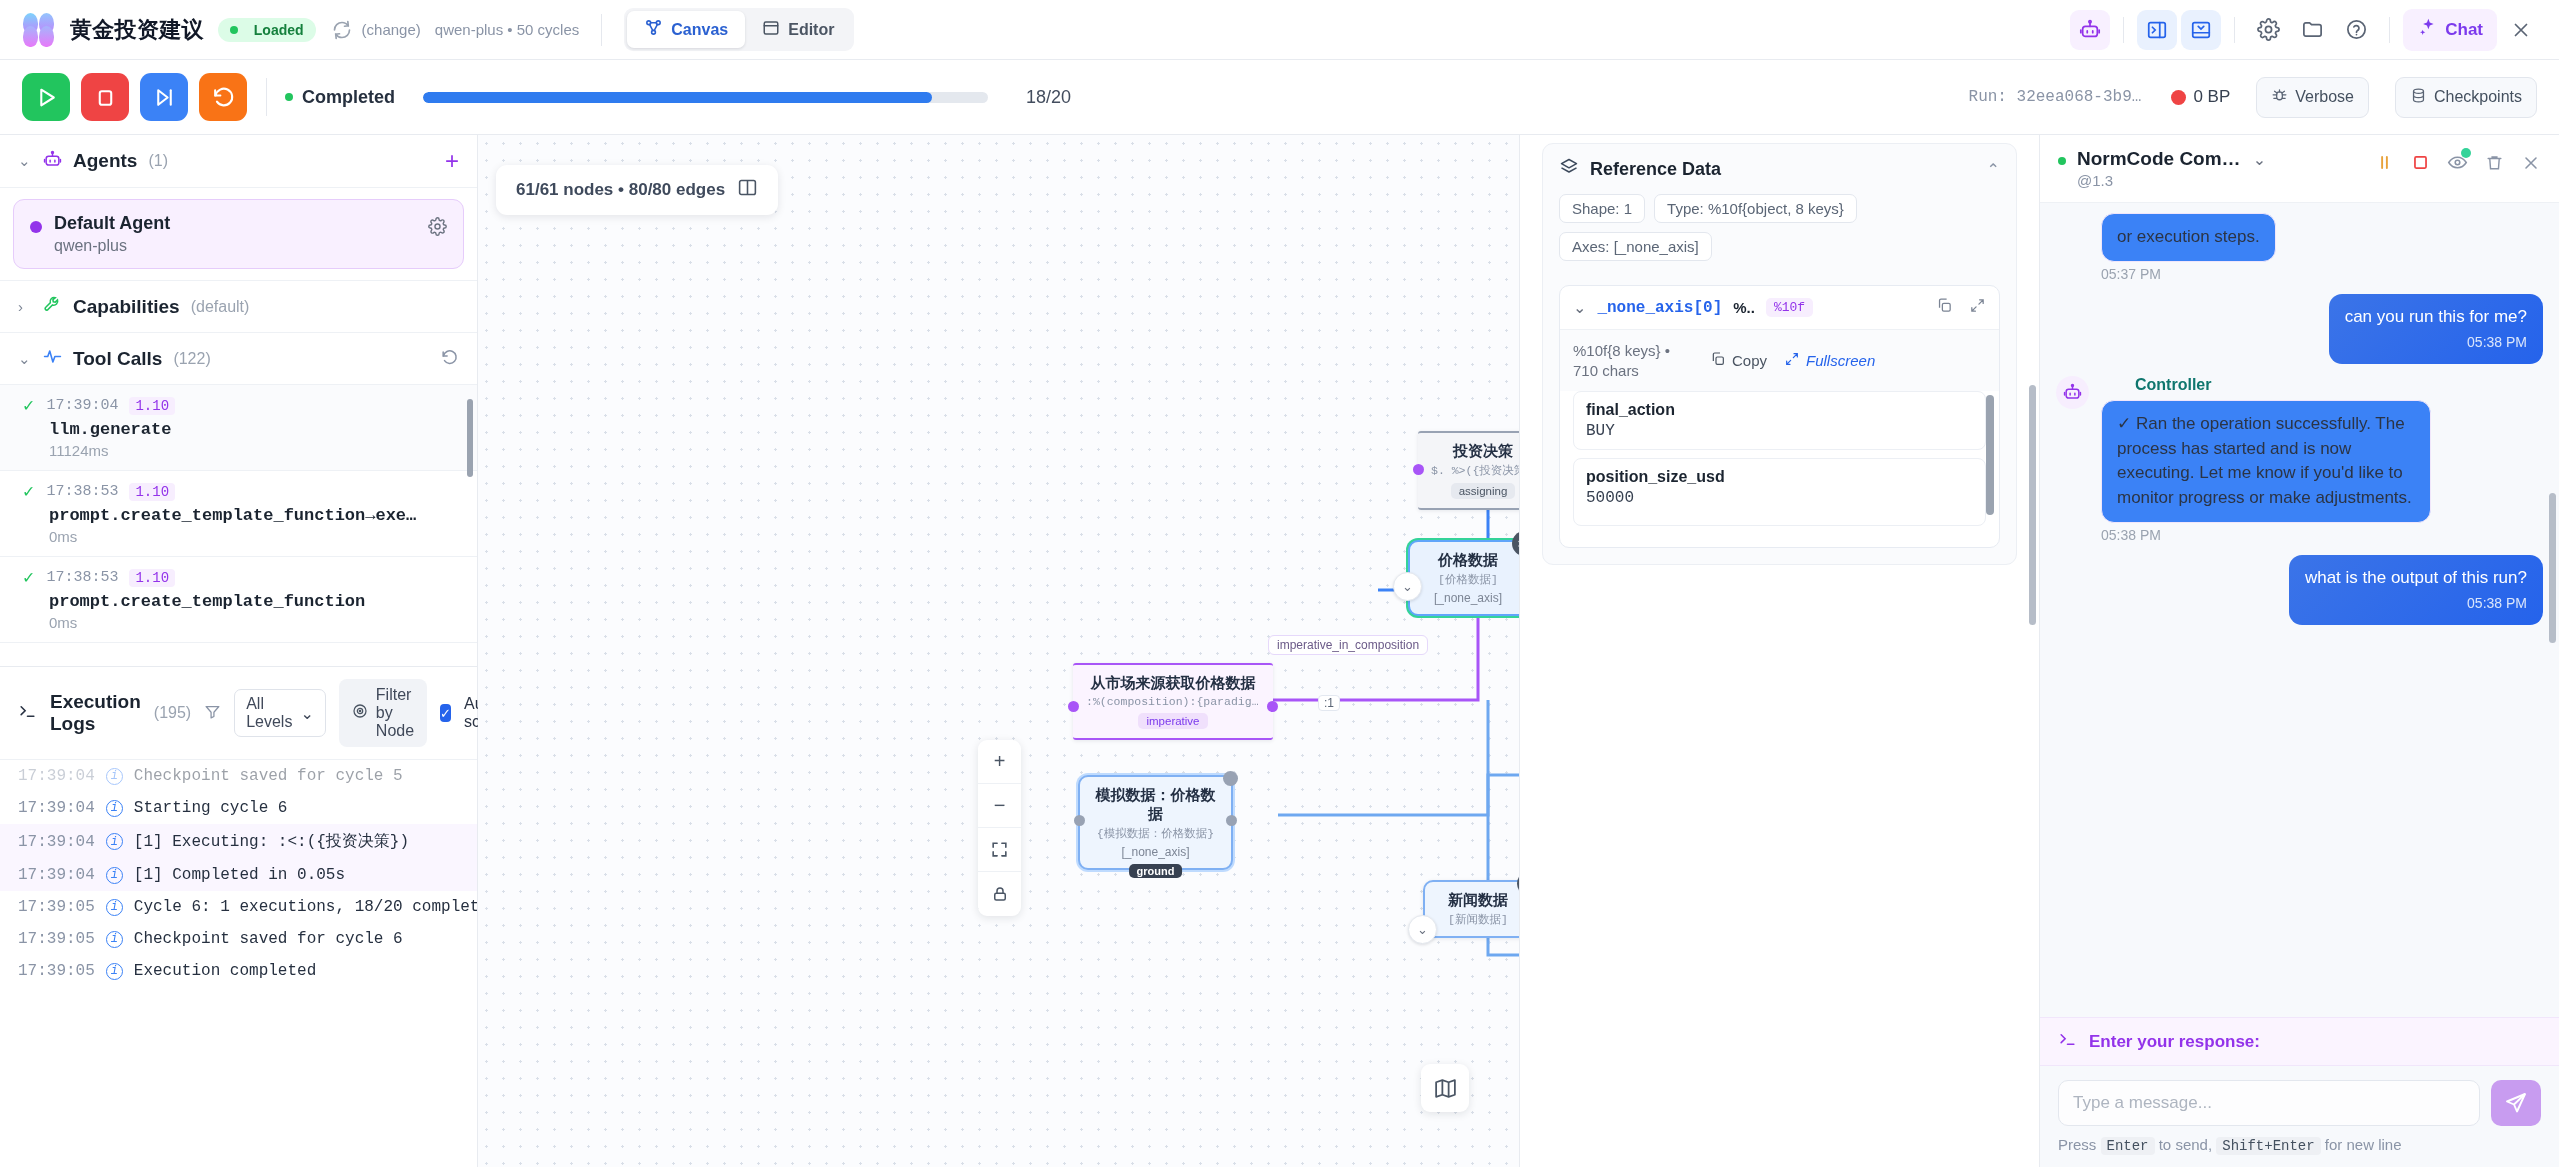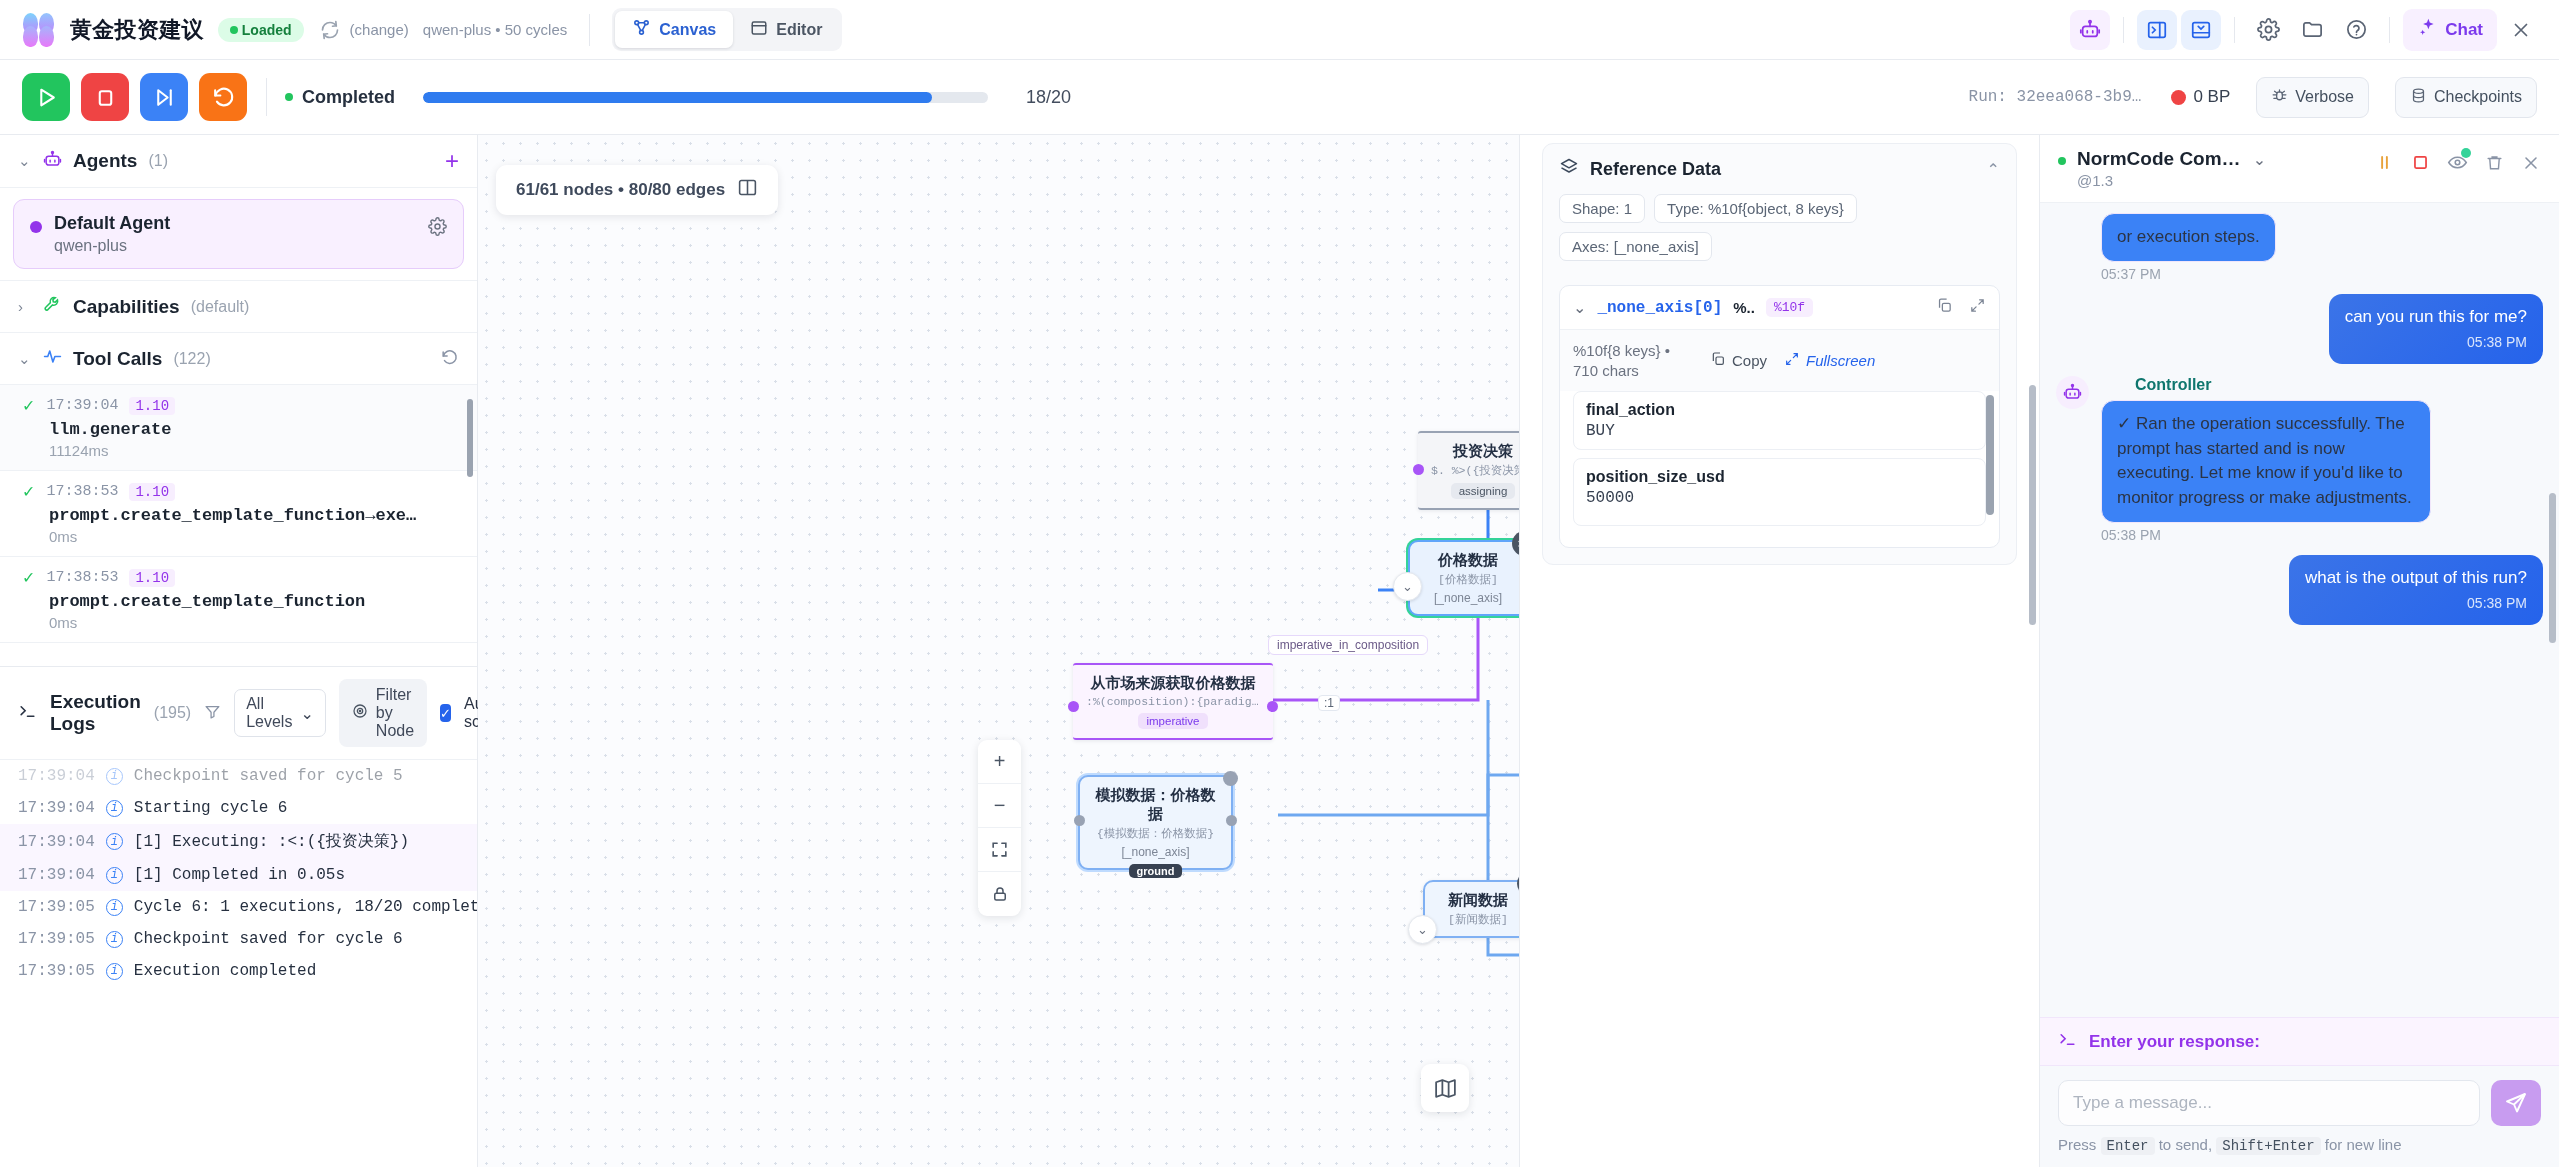--- a/index.html
+++ b/index.html
@@ -9,21 +9,21 @@
   
   .topbar{ height:60px; display:flex; align-items:center; padding:0 18px 0 22px;
     border-bottom:1px solid #e8ebf0; background:#fff; gap:0; }
   .logo{ width:34px; height:34px; margin-right:14px; position:relative; flex:0 0 auto;}
   .logo span{ position:absolute; width:15px; height:21px; border-radius:50% 50% 45% 45%; }
   .logo .p1{ left:1px; top:0; background:linear-gradient(180deg,#7dd3fc,#c084fc); }
   .logo .p2{ left:17px; top:0; background:linear-gradient(180deg,#93c5fd,#c084fc); }
   .logo .p3{ left:1px; top:13px; background:linear-gradient(180deg,#a5b4fc,#e879f9); }
   .logo .p4{ left:17px; top:13px; background:linear-gradient(180deg,#a5b4fc,#e879f9); }
   .proj-title{ font-size:22px; font-weight:700; color:#111827; letter-spacing:.3px;}
-  .pill-loaded{ display:inline-flex; align-items:center; gap:4px; background:#dcfce7;
+  .pill-loaded{ display:inline-flex; align-items:center; gap:16px; background:#dcfce7;
     color:#15803d; font-size:14px; font-weight:600; border-radius:20px; padding:4px 12px; margin-left:14px;}
   .dot{ width:8px; height:8px; border-radius:50%; background:#22c55e; display:inline-block;}
   .ico-btn{ display:inline-flex; align-items:center; justify-content:center; cursor:pointer; }
   .refresh-ic{ margin-left:16px; color:#9aa3b0; }
   .change-link{ margin-left:10px; font-size:15px; color:#8a94a6; }
   .model-txt{ margin-left:14px; font-size:15px; color:#8a94a6; }
   .hdr-sep{ width:1px; height:32px; background:#e5e8ee; margin:0 22px; }
   .seg{ display:flex; background:#f3f4f7; border-radius:9px; padding:3px; }
   .seg-item{ display:flex; align-items:center; gap:8px; font-size:16px; font-weight:600;
     color:#4b5563; padding:7px 17px; border-radius:7px; cursor:pointer;}
@@ -780,21 +780,21 @@
           <svg width="19" height="19" viewBox="0 0 24 24" fill="none" stroke="currentColor" stroke-width="1.9" stroke-linecap="round">
               <rect x="4" y="8" width="16" height="11" rx="3"></rect>
               <path d="M12 4v4"></path>
               <circle cx="12" cy="3" r="1.2"></circle>
               <path d="M9 13v2M15 13v2"></path>
               <path d="M2 12v3M22 12v3"></path>
             </svg>
         </div>
         <div>
           <div class="sender">Controller</div>
-          <div class="bub-bot">✓ Ran the operation successfully. The prompt has started and is now executing. Let me know if you'd like to monitor progress or make adjustments.</div>
+          <div class="bub-bot">✓ Ran the operation successfully. The process has started and is now executing. Let me know if you'd like to monitor progress or make adjustments.</div>
           <div class="m-time">05:38 PM</div>
         </div>
       </div>
       <div class="m-row user">
         <div class="bub-user">
           <span>what is the output of this run?</span>
           <span class="m-time inb">05:38 PM</span>
         </div>
       </div>
       <div class="chat-scroll"></div>

